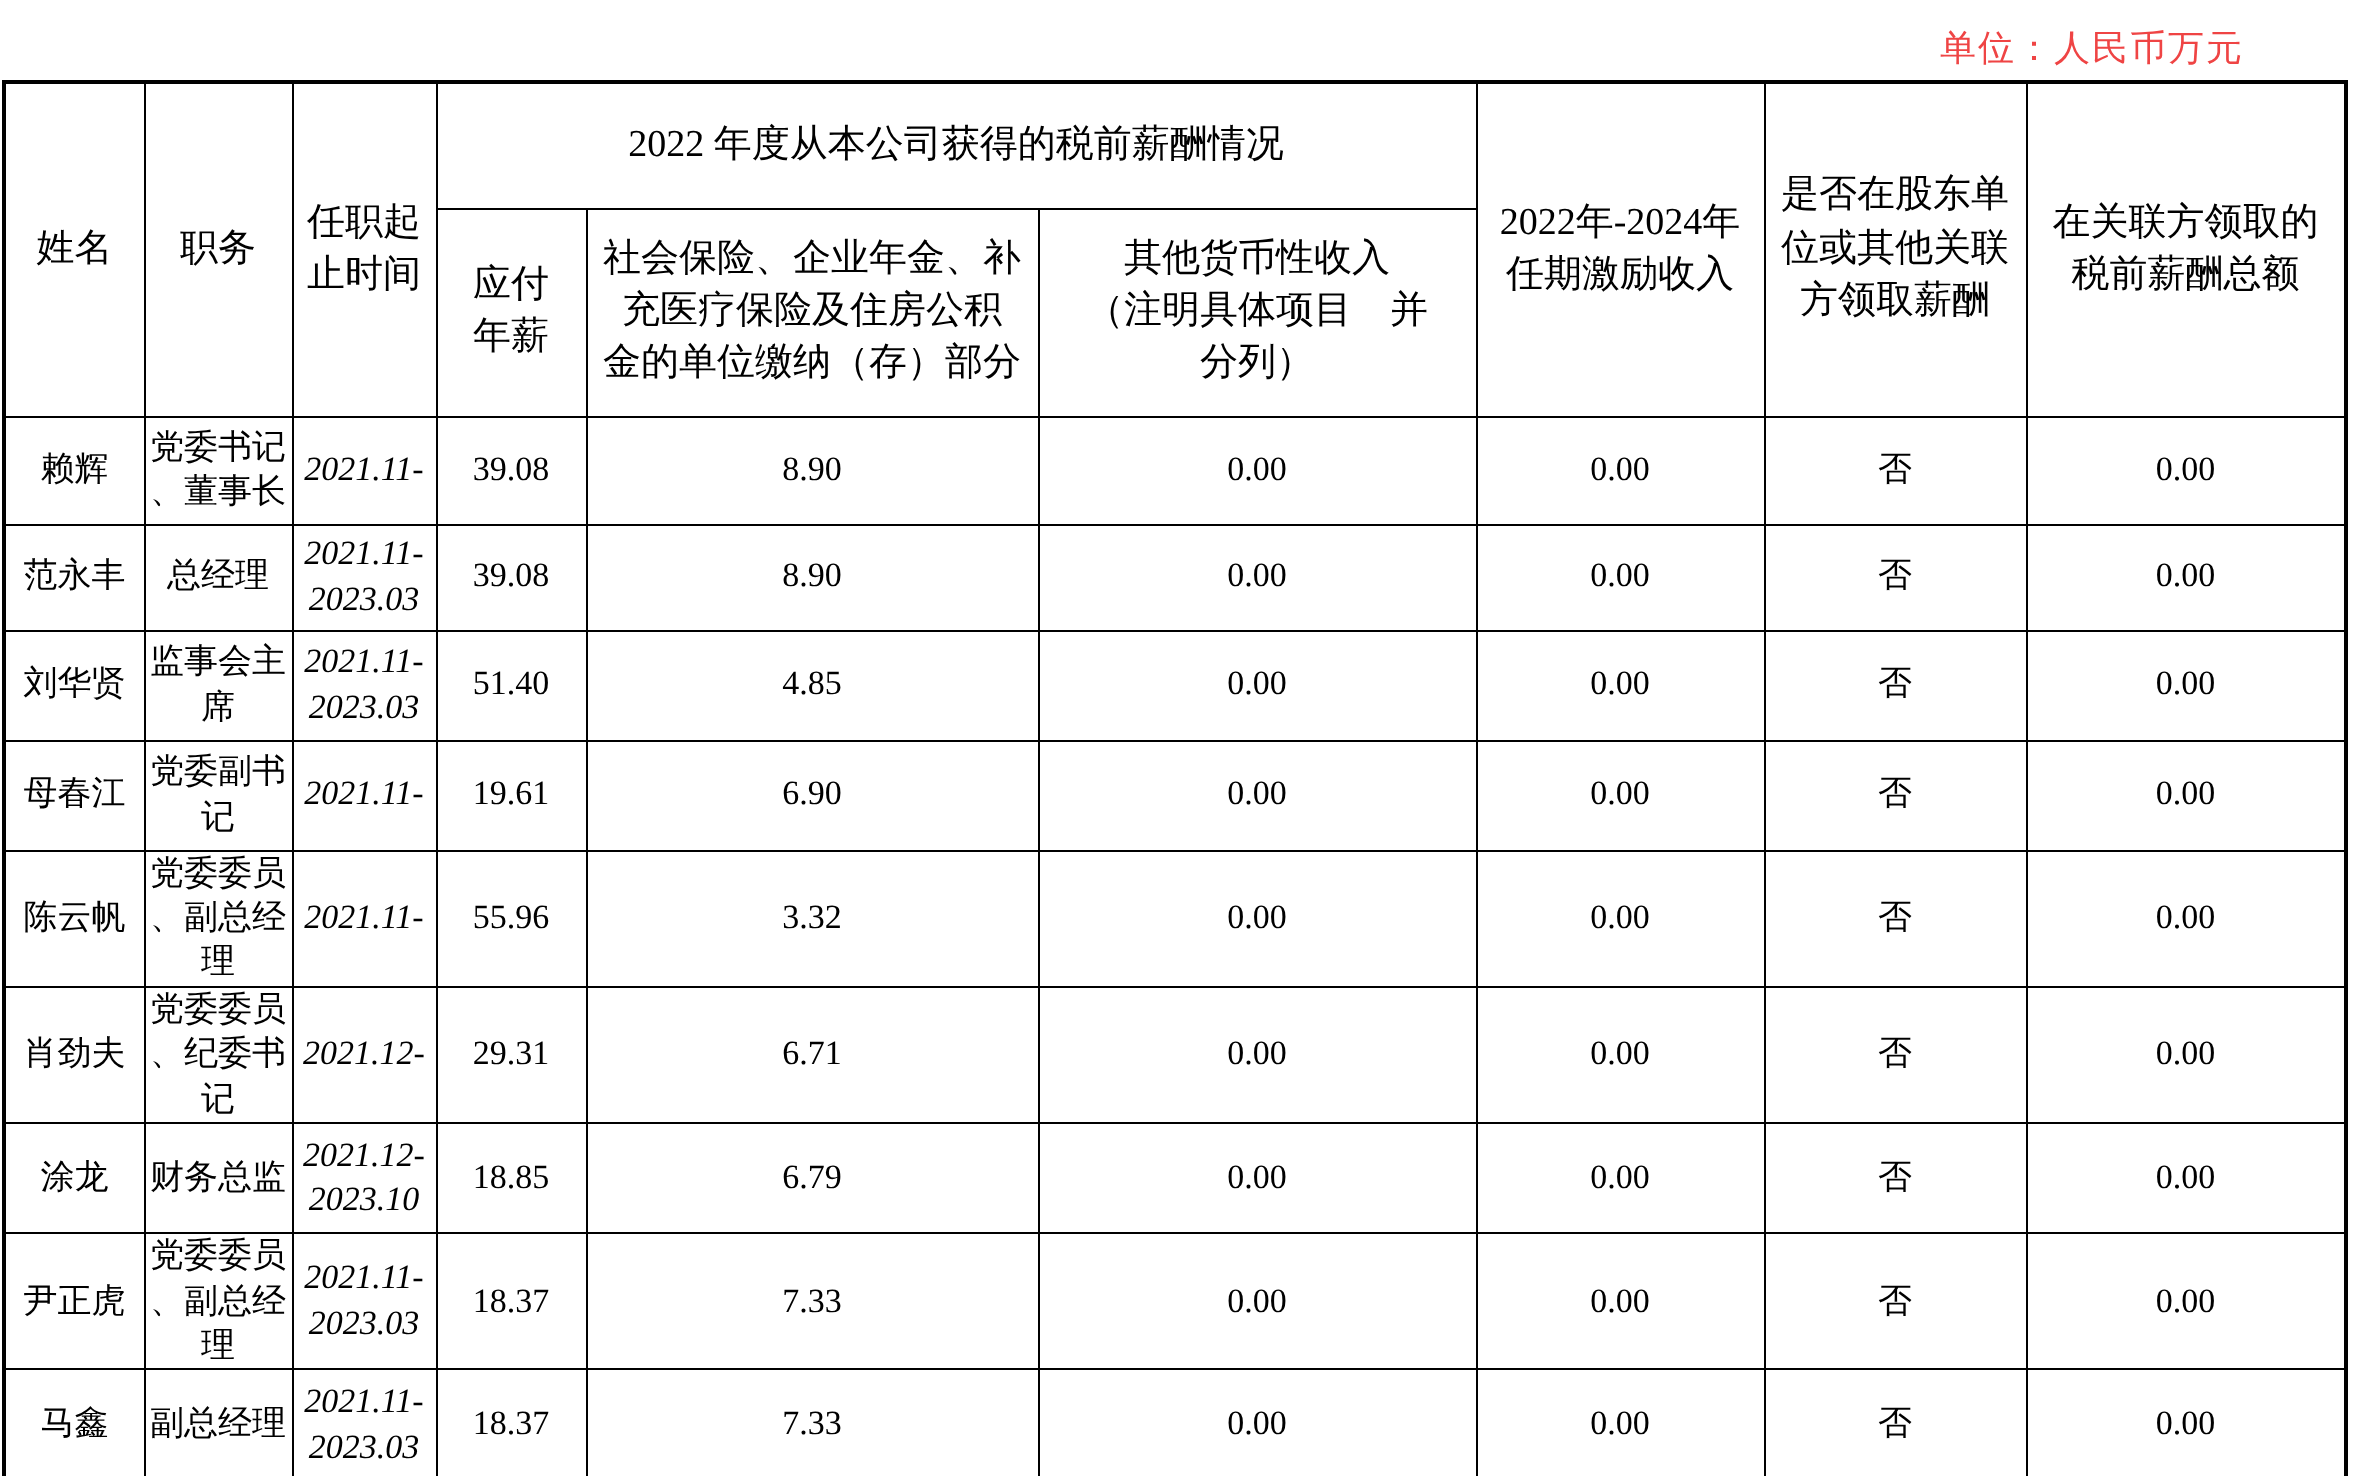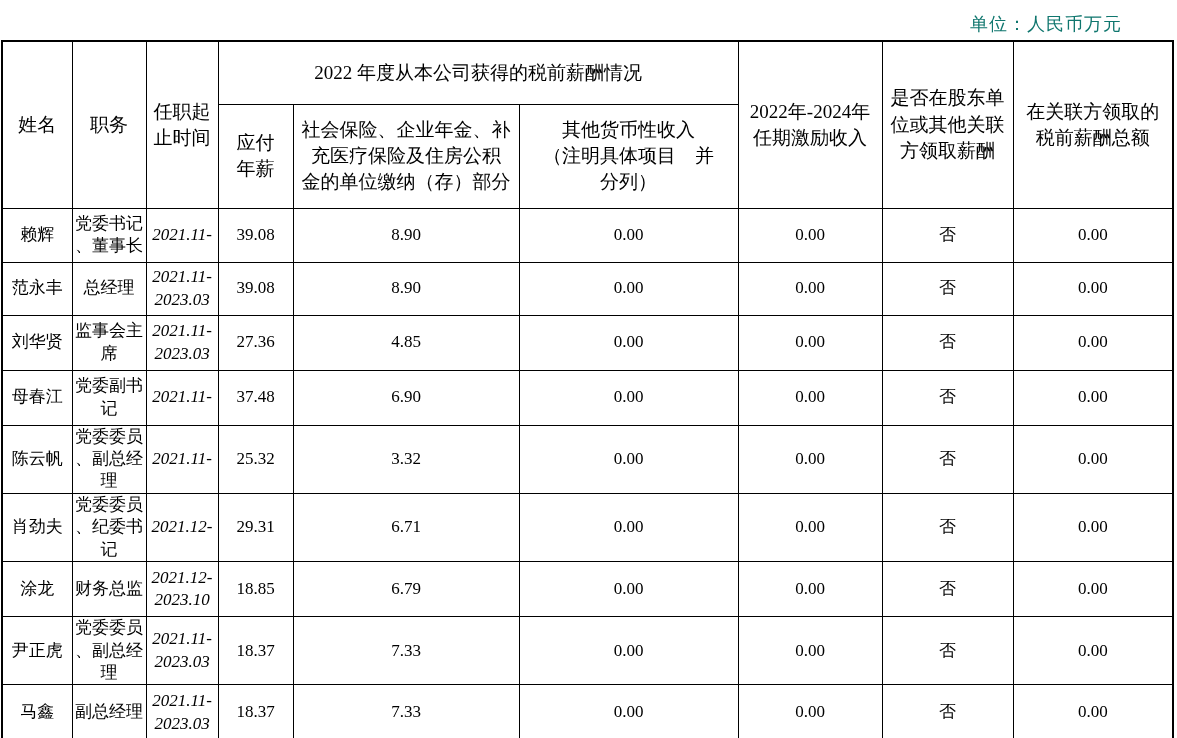--- a/index.html
+++ b/index.html
@@ -18,21 +18,21 @@
     height: 738px;
     background: #ffffff;
     overflow: hidden;
   }
   .unit-label {
     position: absolute;
     top: 12px;
     right: 55px;
     font-size: 18px;
     letter-spacing: 1px;
-    color: #0f766e;
+    color: #ef4444;
     white-space: nowrap;
     margin-left: 13px;
   }
   table.salary-table {
     position: absolute;
     left: 1px;
     top: 40px;
     width: 1171px;
     border-collapse: collapse;
     table-layout: fixed;
@@ -143,43 +143,43 @@
         <td>0.00</td>
         <td>0.00</td>
         <td>否</td>
         <td>0.00</td>
       </tr>
       <tr>
         <td class="name-cell">刘华贤</td>
         <td class="position-cell">监事会主席</td>
         <td class="term-cell">2021.11-
 2023.03</td>
-        <td>27.36</td>
+        <td>51.40</td>
         <td>4.85</td>
         <td>0.00</td>
         <td>0.00</td>
         <td>否</td>
         <td>0.00</td>
       </tr>
       <tr>
         <td class="name-cell">母春江</td>
         <td class="position-cell">党委副书记</td>
         <td class="term-cell">2021.11-</td>
-        <td>37.48</td>
+        <td>19.61</td>
         <td>6.90</td>
         <td>0.00</td>
         <td>0.00</td>
         <td>否</td>
         <td>0.00</td>
       </tr>
       <tr>
         <td class="name-cell">陈云帆</td>
         <td class="position-cell">党委委员、副总经理</td>
         <td class="term-cell">2021.11-</td>
-        <td>25.32</td>
+        <td>55.96</td>
         <td>3.32</td>
         <td>0.00</td>
         <td>0.00</td>
         <td>否</td>
         <td>0.00</td>
       </tr>
       <tr>
         <td class="name-cell">肖劲夫</td>
         <td class="position-cell">党委委员、纪委书记</td>
         <td class="term-cell">2021.12-</td>

